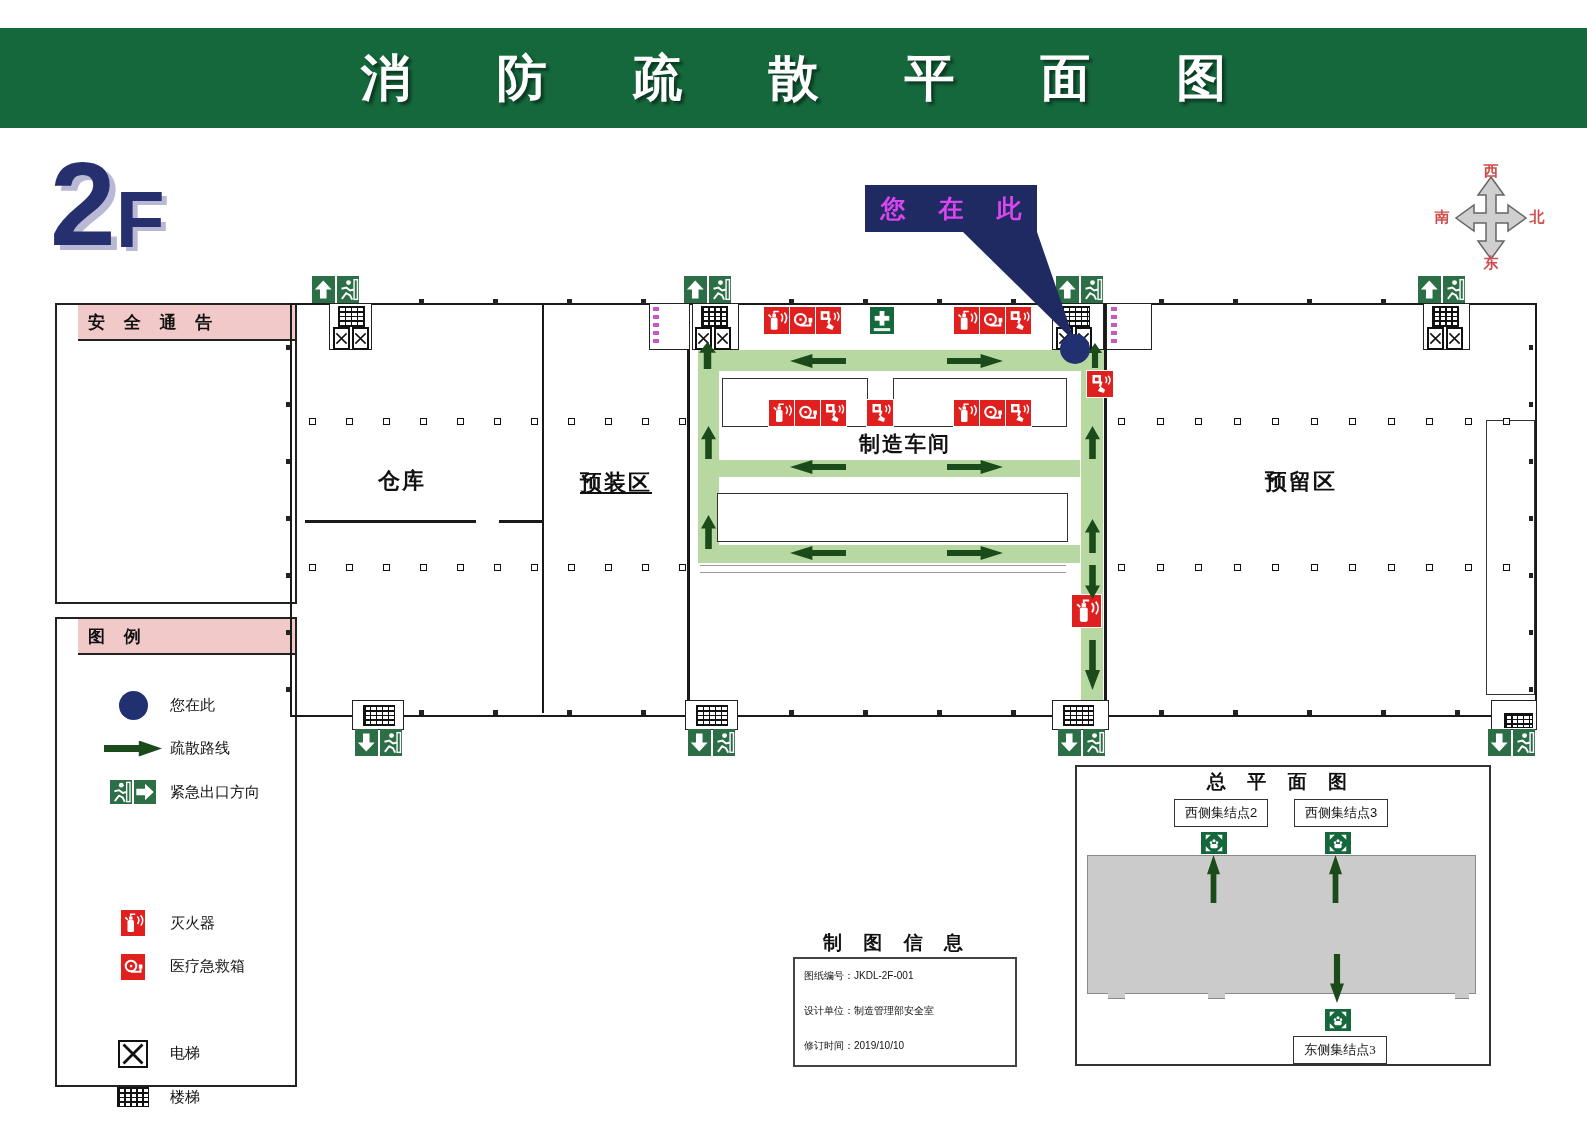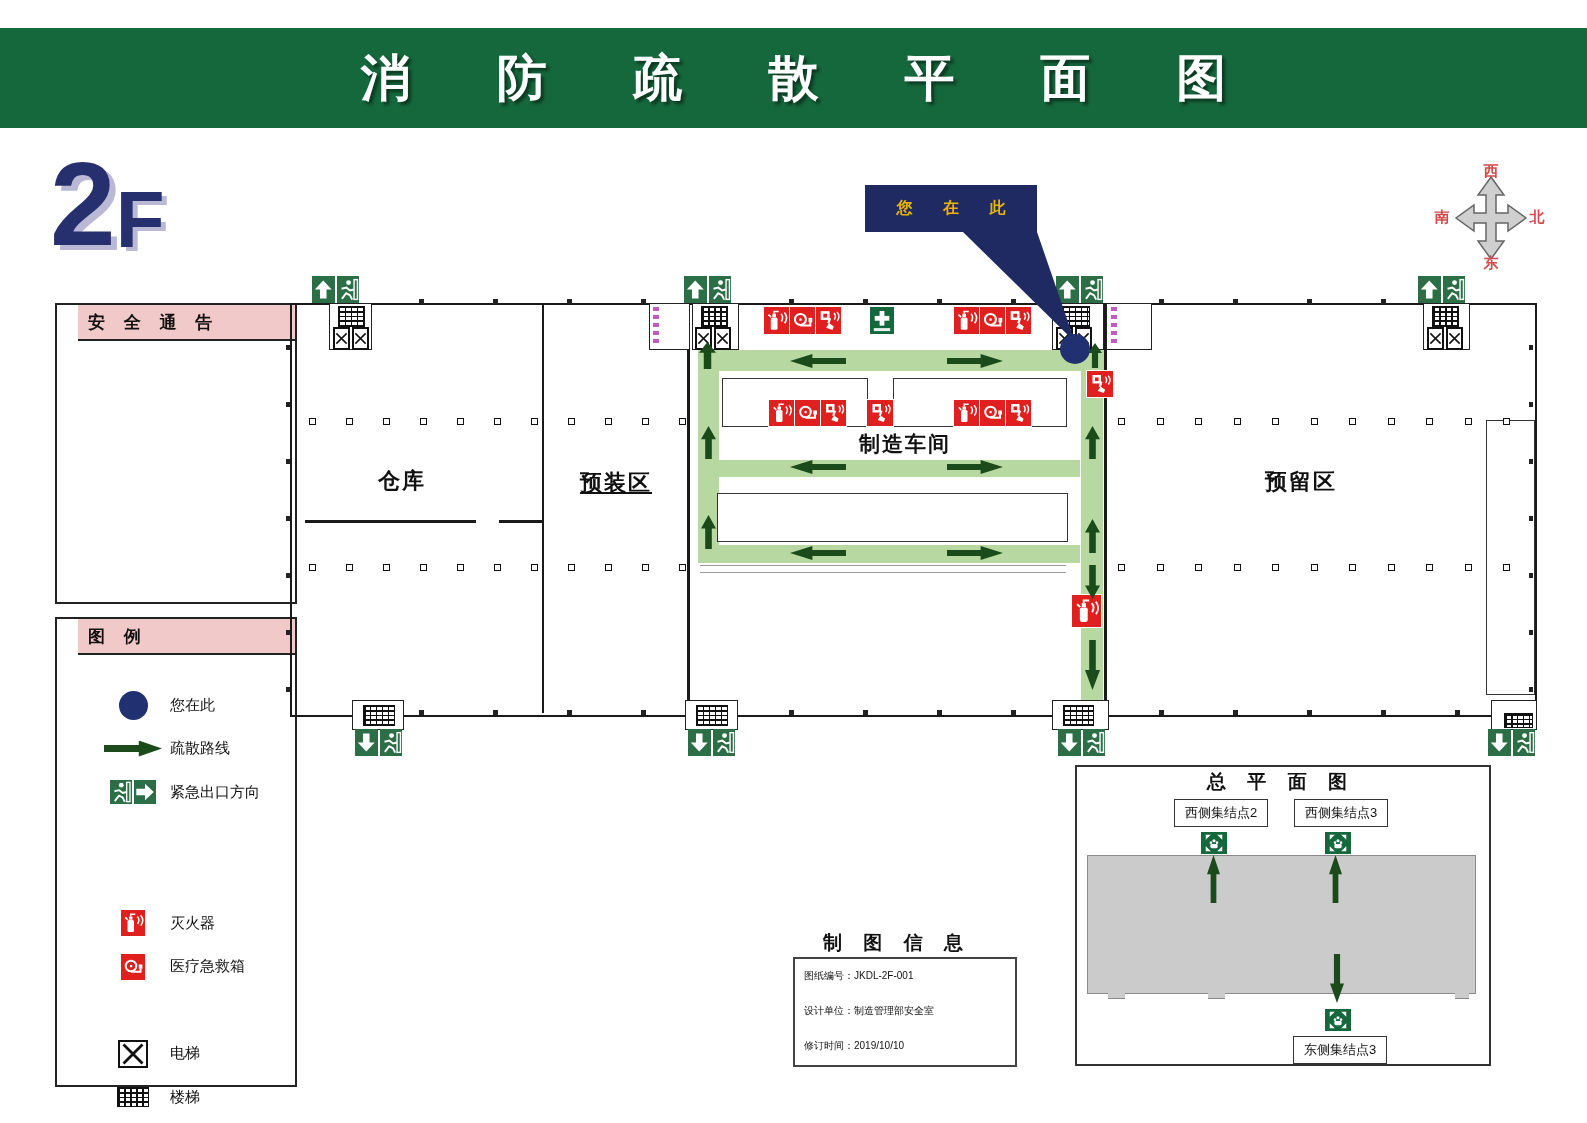--- a/index.html
+++ b/index.html
@@ -52,21 +52,21 @@
   .grayline{position:absolute;border-top:1.6px solid #9a9a9a;border-bottom:1.6px solid #9a9a9a;}
   
   #siteplan{border:2px solid #333;background:#fff;}
   .sp-label{position:absolute;border:1.5px solid #333;background:#fff;font-size:13px;
       display:flex;align-items:center;justify-content:center;white-space:nowrap;}
   
   #dinfo-box{border:2px solid #444;background:#fff;}
   .dinfo-row{position:absolute;left:9px;font-size:10px;white-space:nowrap;}
   .sec-title{position:absolute;font-weight:bold;font-size:19px;letter-spacing:8px;white-space:nowrap;transform:translateX(-50%);}
   
-  #callout{background:#1f2a63;color:#eab308;font-size:16px;letter-spacing:13px;text-indent:13px;
+  #callout{background:#1f2a63;color:#d946ef;font-size:25px;letter-spacing:13px;text-indent:13px;
       display:flex;align-items:center;justify-content:center;font-weight:bold;}
   svg{display:block;}
 </style>
 </head>
 <body>
 
 <div class="abs" id="titlebar">
   <div id="main-title">消 防 疏 散 平 面 图</div>
 </div>
 
@@ -677,21 +677,21 @@
         <polygon points="3,3 8.5,3 3,8.5" fill="#fff"></polygon>
         <polygon points="21,3 15.5,3 21,8.5" fill="#fff"></polygon>
         <polygon points="3,21 8.5,21 3,15.5" fill="#fff"></polygon>
         <polygon points="21,21 15.5,21 21,15.5" fill="#fff"></polygon>
         <circle cx="12" cy="9.6" r="1.7" fill="#fff"></circle>
         <circle cx="8.7" cy="11.6" r="1.4" fill="#fff"></circle>
         <circle cx="15.3" cy="11.6" r="1.4" fill="#fff"></circle>
         <rect x="8" y="13" width="8" height="4.6" rx="1.6" fill="#fff"></rect>
       </svg>
     </div>
-    <div class="sp-label" style="position: absolute; left: 216px; top: 269px; width: 92px; height: 26px;">东侧集结点3</div>
+    <div class="sp-label" style="position: absolute; left: 216px; top: 269px; width: 92px; height: 26px; font-family: Liberation Serif, serif;">东侧集结点3</div>
     <div class="green-ic" style="position: absolute; left: 247px; top: 241px; width: 26px; height: 22px;">
       <svg viewBox="0 0 24 24" width="100%" height="100%">
         <polygon points="3,3 8.5,3 3,8.5" fill="#fff"></polygon>
         <polygon points="21,3 15.5,3 21,8.5" fill="#fff"></polygon>
         <polygon points="3,21 8.5,21 3,15.5" fill="#fff"></polygon>
         <polygon points="21,21 15.5,21 21,15.5" fill="#fff"></polygon>
         <circle cx="12" cy="9.6" r="1.7" fill="#fff"></circle>
         <circle cx="8.7" cy="11.6" r="1.4" fill="#fff"></circle>
         <circle cx="15.3" cy="11.6" r="1.4" fill="#fff"></circle>
         <rect x="8" y="13" width="8" height="4.6" rx="1.6" fill="#fff"></rect>

